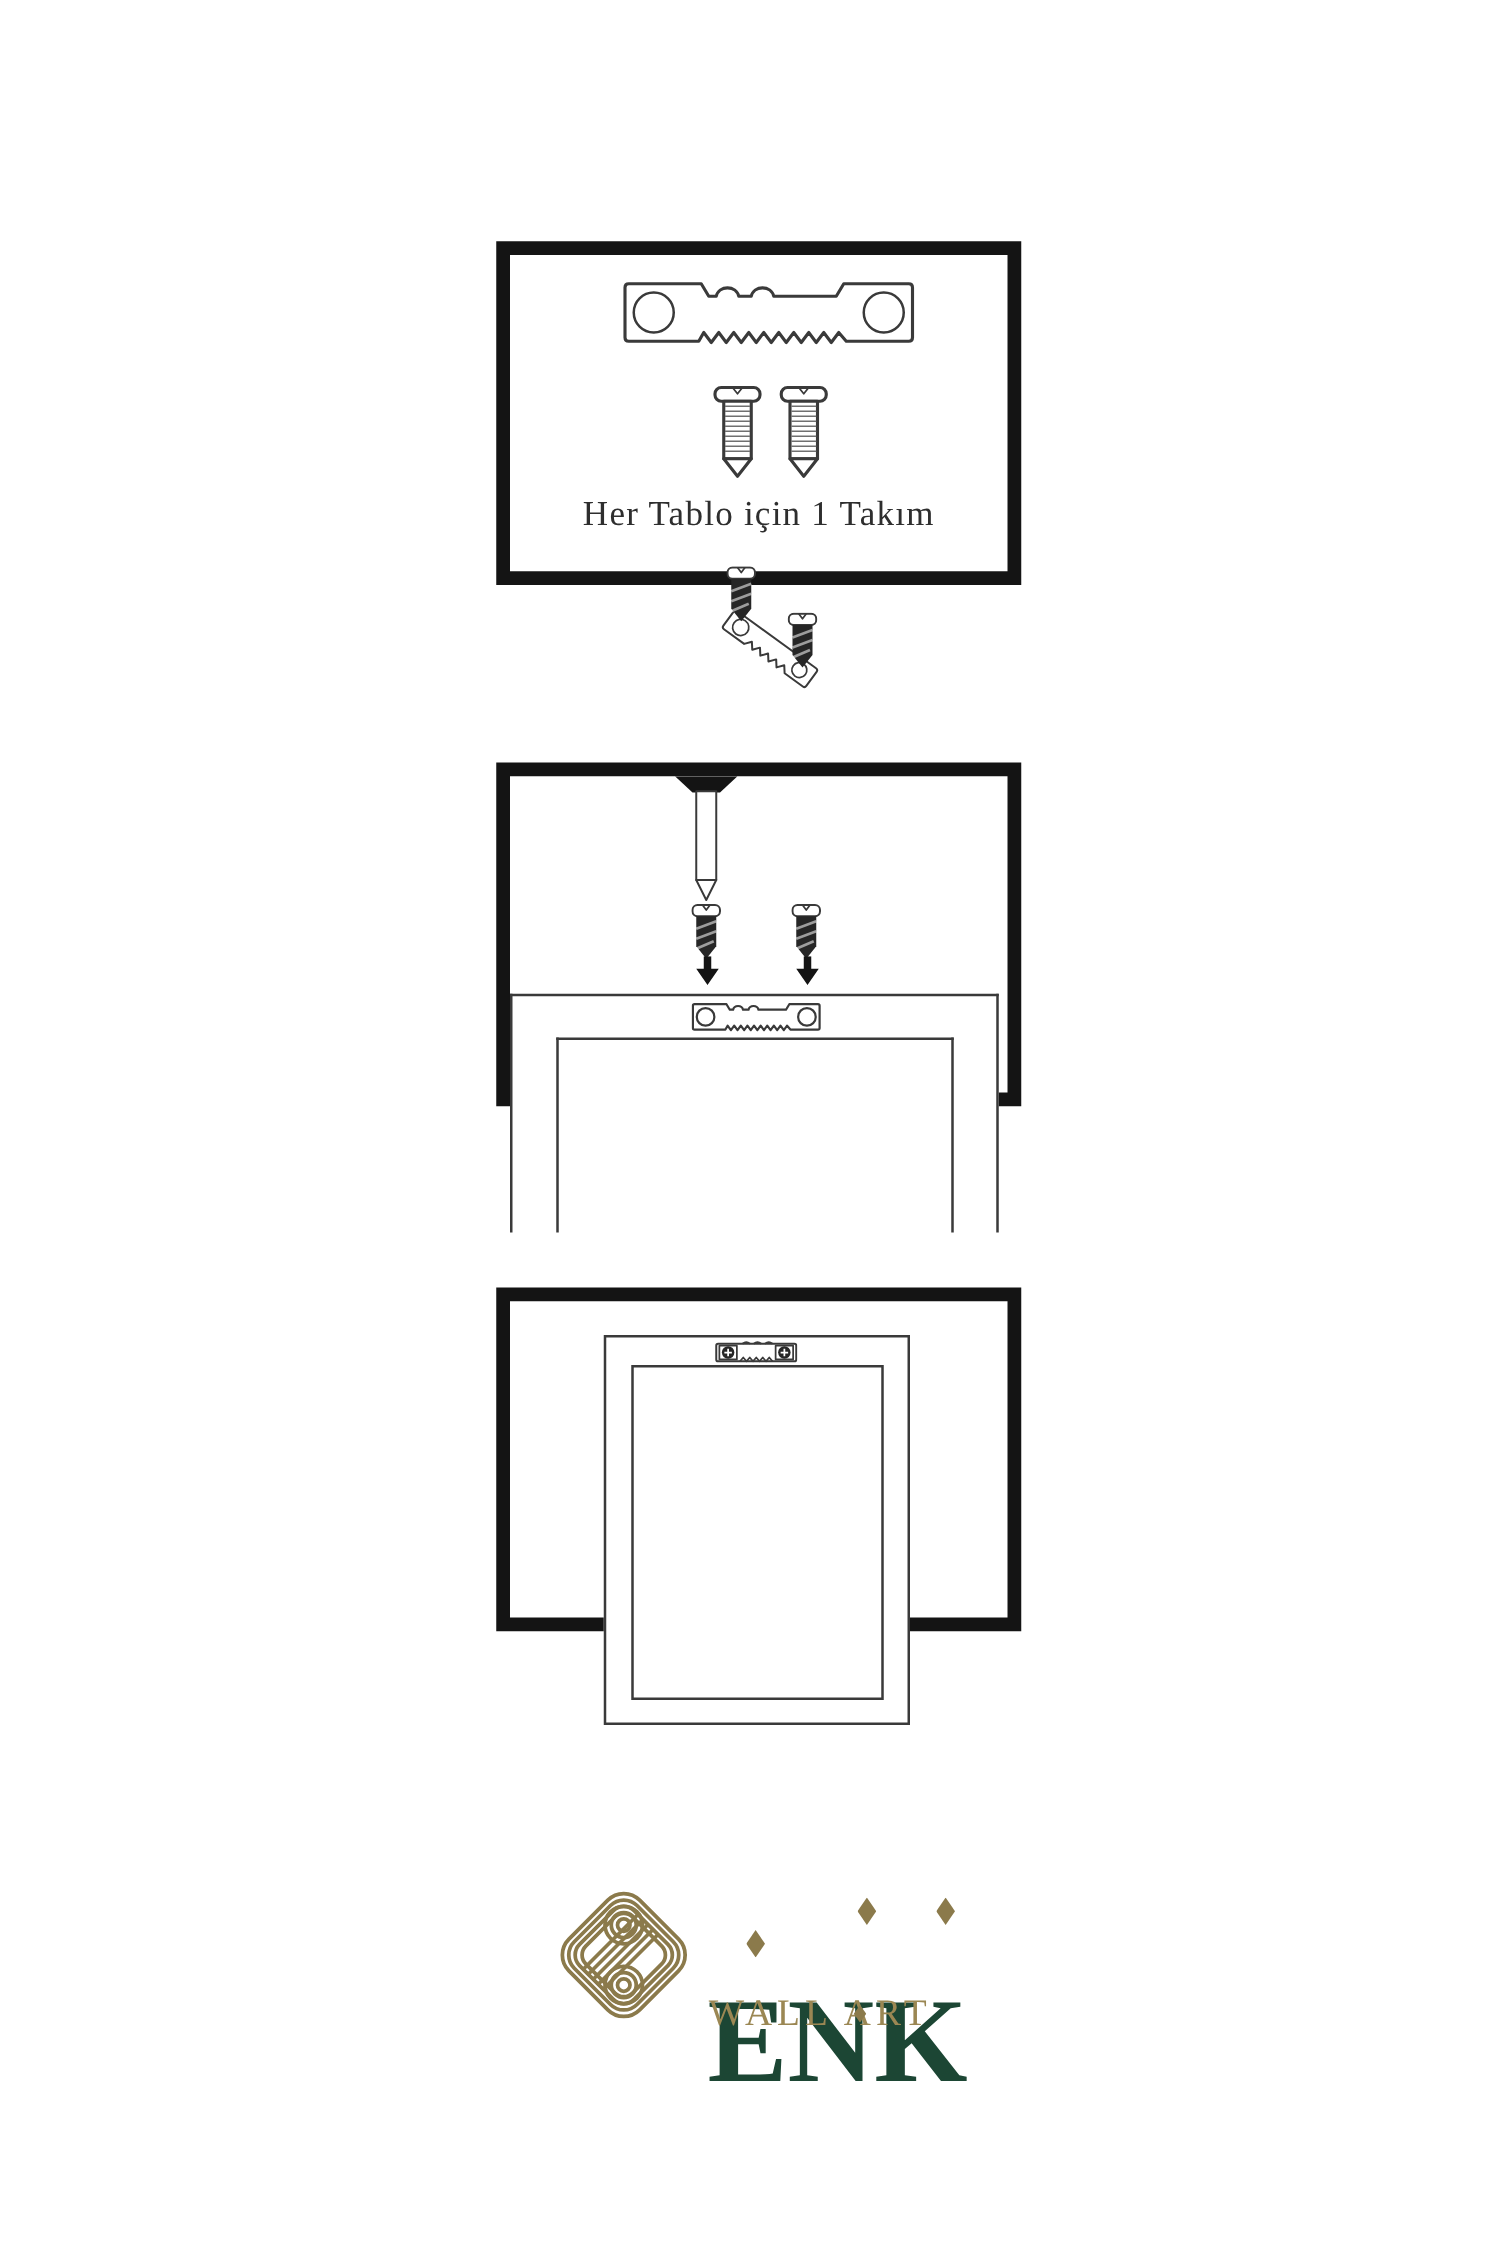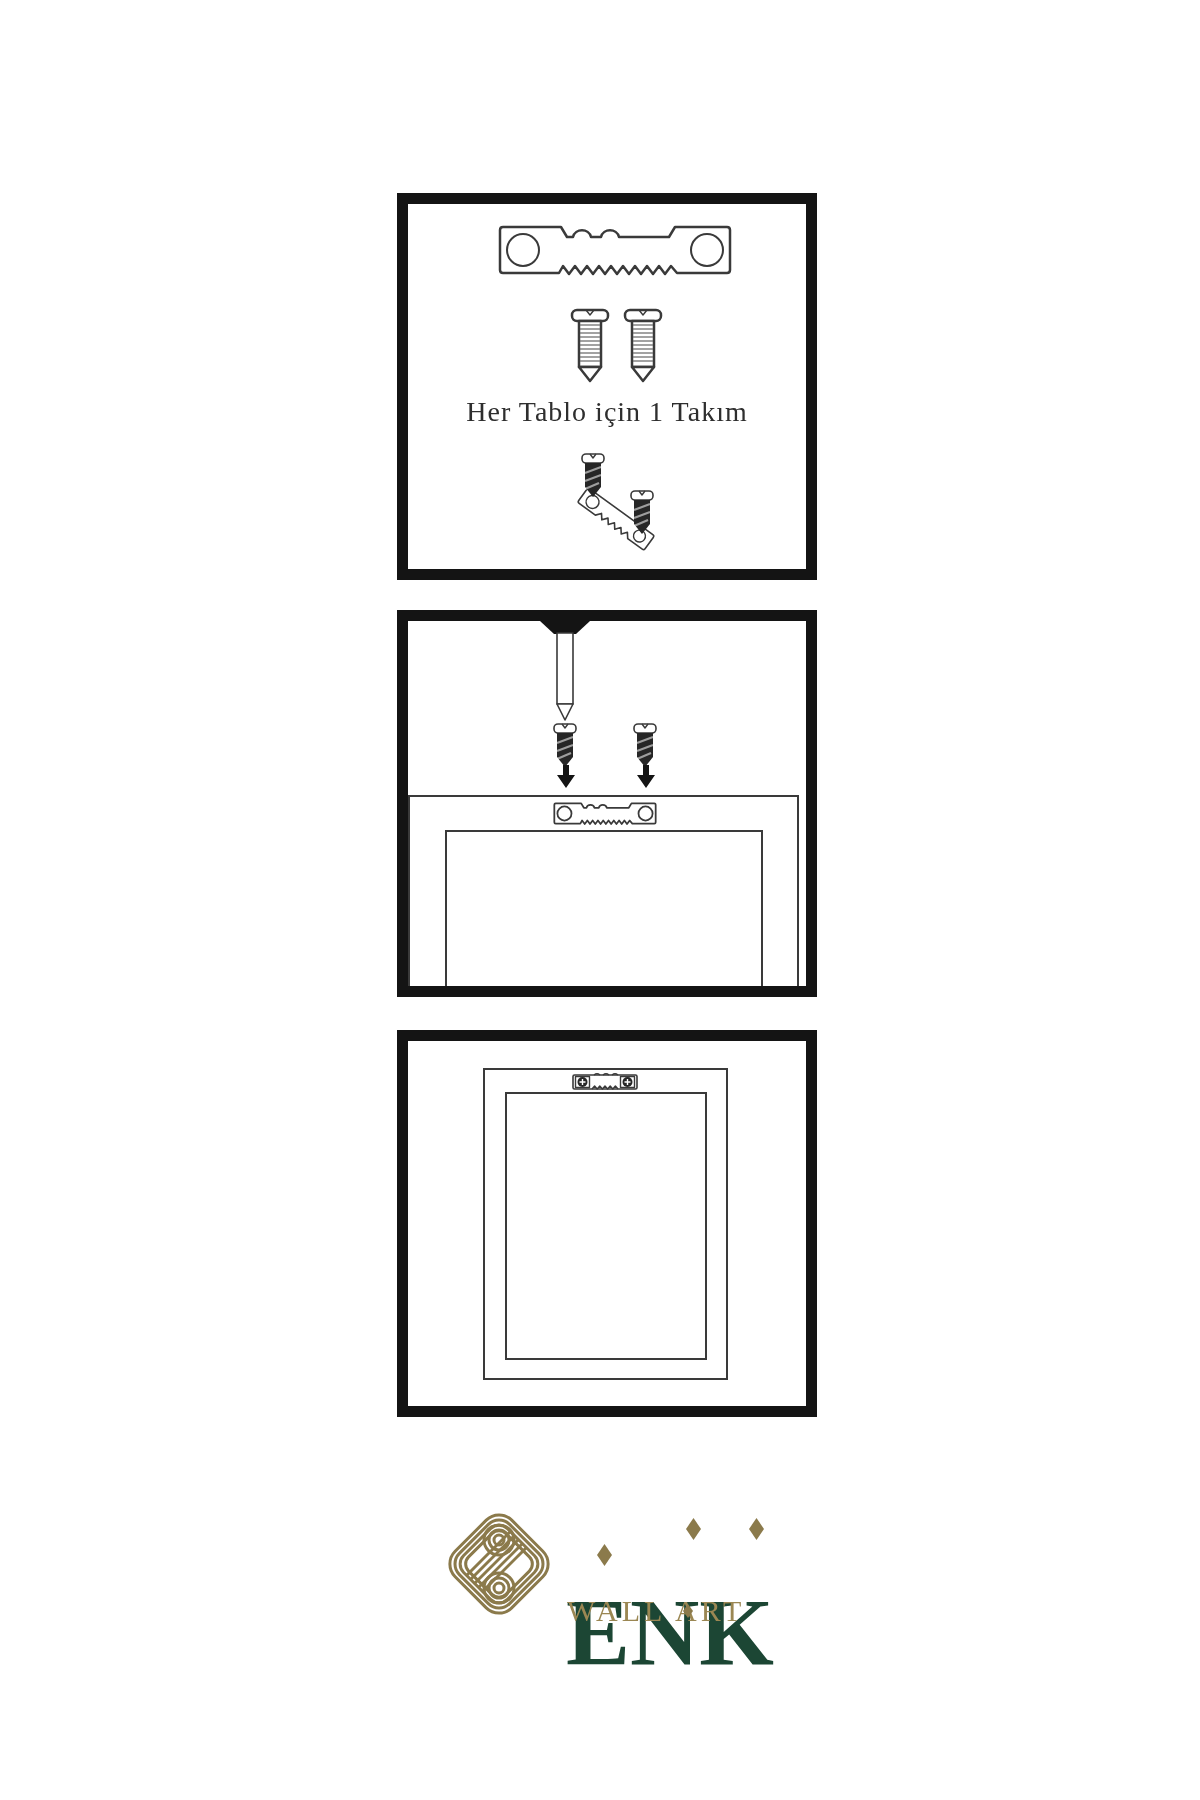--- a/index.html
+++ b/index.html
@@ -12,21 +12,21 @@
     --wall-gold:#9b8753;
     --bg:#ffffff;
   }
   html,body{margin:0;padding:0;background:#fff;}
   #canvas{
     position:relative;width:1200px;height:1800px;background:var(--bg);
     font-family:"Liberation Serif", serif; overflow:hidden;
   }
   .abs{position:absolute;}
   .panel{
-    position:absolute;left:397px;width:420px;height:387px;
+    position:absolute;left:397px;width:420px;height:275px;
     border:11px solid var(--panel-border);background:#fff;box-sizing:border-box;
   }
   .caption{
     position:absolute;left:0;width:100%;text-align:center;
     font-size:28px;letter-spacing:1px;color:var(--text);font-weight:400;
   }
   .rect-outline{position:absolute;border:2px solid var(--line);background:#fff;box-sizing:border-box;}
   .no-bottom{border-bottom:none;}
   .s  {stroke:var(--line); fill:#ffffff; stroke-width:2.5; stroke-linejoin:round;}
   .s1 {stroke:var(--line); fill:#ffffff; stroke-width:1.6; stroke-linejoin:round;}

